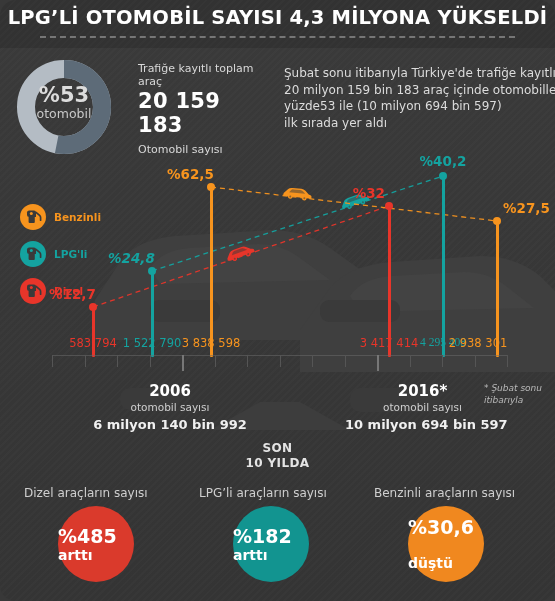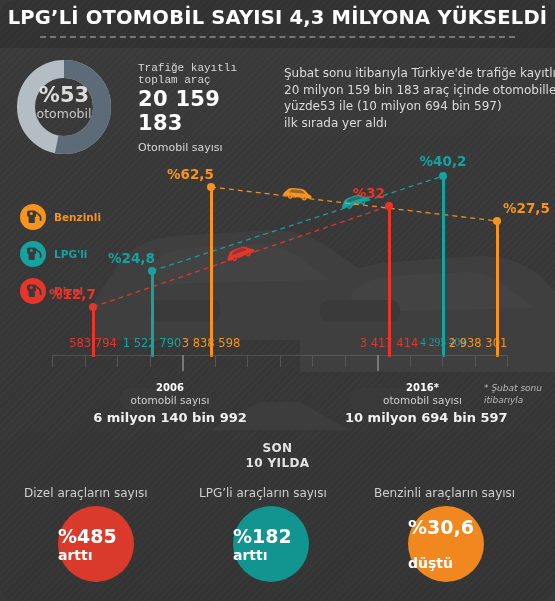--- a/index.html
+++ b/index.html
@@ -42,21 +42,21 @@
   .donut{width:100px;height:100px;}
   .donut-center{
     position:absolute;left:22px;top:28px;width:56px;text-align:center;
     line-height:1;
   }
   .donut-pct{font-size:21px;font-weight:bold;color:#dcdcdc;}
   .donut-sub{font-size:12.5px;color:#c8c8c8;margin-top:2px;}
 
   
   .topstats{position:absolute;left:138px;top:62px;width:130px;}
-  .ts-label{font-size:11px;color:#d8d8d8;margin-bottom:1px;font-family:Liberation Mono, monospace;}
+  .ts-label{font-size:11px;color:#d8d8d8;margin-bottom:1px;}
   .ts-value{font-size:21px;font-weight:bold;color:#ffffff;letter-spacing:0.3px;}
   .ts-label2{font-size:11px;color:#d8d8d8;margin-top:6px;}
   .ts-value2{font-size:21px;font-weight:bold;color:#ffffff;letter-spacing:0.3px;}
 
   
   .intro{
     position:absolute;left:284px;top:65px;width:260px;
     font-size:12px;line-height:16.5px;color:#dcdcdc;
   }
   .intro div{white-space:nowrap;}
@@ -80,21 +80,21 @@
   .axis{position:absolute;left:52px;top:355px;width:455px;height:1px;background:#6a6a6a;opacity:.55;}
   .tickrow{position:absolute;left:52px;top:355px;width:455px;height:16px;}
   .tick{position:absolute;top:0;width:1px;height:12px;background:#555;}
   .tick.major{height:16px;width:2px;background:#777;}
 
   .vals{position:absolute;top:336px;width:555px;height:16px;}
   .val{position:absolute;font-size:11.5px;white-space:nowrap;transform:translateX(-50%);}
 
   
   .yearblk{position:absolute;text-align:center;}
-  .yr{font-size:10px;font-weight:bold;color:#ffffff;}
+  .yr{font-size:15px;font-weight:bold;color:#ffffff;}
   .yr-sub{font-size:10.5px;color:#cfcfcf;margin-top:1px;}
   .yr-big{font-size:13px;color:#f0f0f0;margin-top:4px;white-space:nowrap;font-weight:bold;}
   .footnote{
     position:absolute;left:484px;top:382px;width:70px;
     font-size:9px;font-style:italic;color:#b9b9b9;line-height:12px;
   }
 
   
   .son{
     position:absolute;left:0;top:441px;width:555px;text-align:center;
@@ -240,21 +240,21 @@
         <div class="plab" style="color: rgb(232, 53, 42); left: -40px; top: -17px; text-align: right; width: 40px;">%12,7</div>
       </div>
       <div class="lolli" style="left: 385px; top: 202px;">
         <div class="stem" style="height: 149px; background: rgb(232, 53, 42);"></div>
         <div class="dot" style="background: rgb(232, 53, 42);"></div>
         <div class="plab" style="color: rgb(232, 53, 42); left: -40px; top: -17px; text-align: right; width: 40px;">%32</div>
       </div>
       <div class="lolli" style="left: 148px; top: 267px;">
         <div class="stem" style="height: 84px; background: rgb(20, 163, 160);"></div>
         <div class="dot" style="background: rgb(20, 163, 160);"></div>
-        <div class="plab" style="color: rgb(20, 163, 160); left: -40px; top: -17px; text-align: right; width: 40px;">%24,8</div>
+        <div class="plab" style="color: rgb(20, 163, 160); left: -40px; top: -17px; text-align: right; width: 40px; font-style: italic;">%24,8</div>
       </div>
       <div class="lolli" style="left: 439px; top: 172px;">
         <div class="stem" style="height: 179px; background: rgb(20, 163, 160);"></div>
         <div class="dot" style="background: rgb(20, 163, 160);"></div>
         <div class="plab" style="color: rgb(20, 163, 160); left: -24px; top: -19px; width: 56px; text-align: center;">%40,2</div>
       </div>
       <div class="lolli" style="left: 207px; top: 183px;">
         <div class="stem" style="height: 168px; background: rgb(247, 148, 30);"></div>
         <div class="dot" style="background: rgb(247, 148, 30);"></div>
         <div class="plab" style="color: rgb(247, 148, 30); left: -40px; top: -17px; text-align: right; width: 40px;">%62,5</div>

